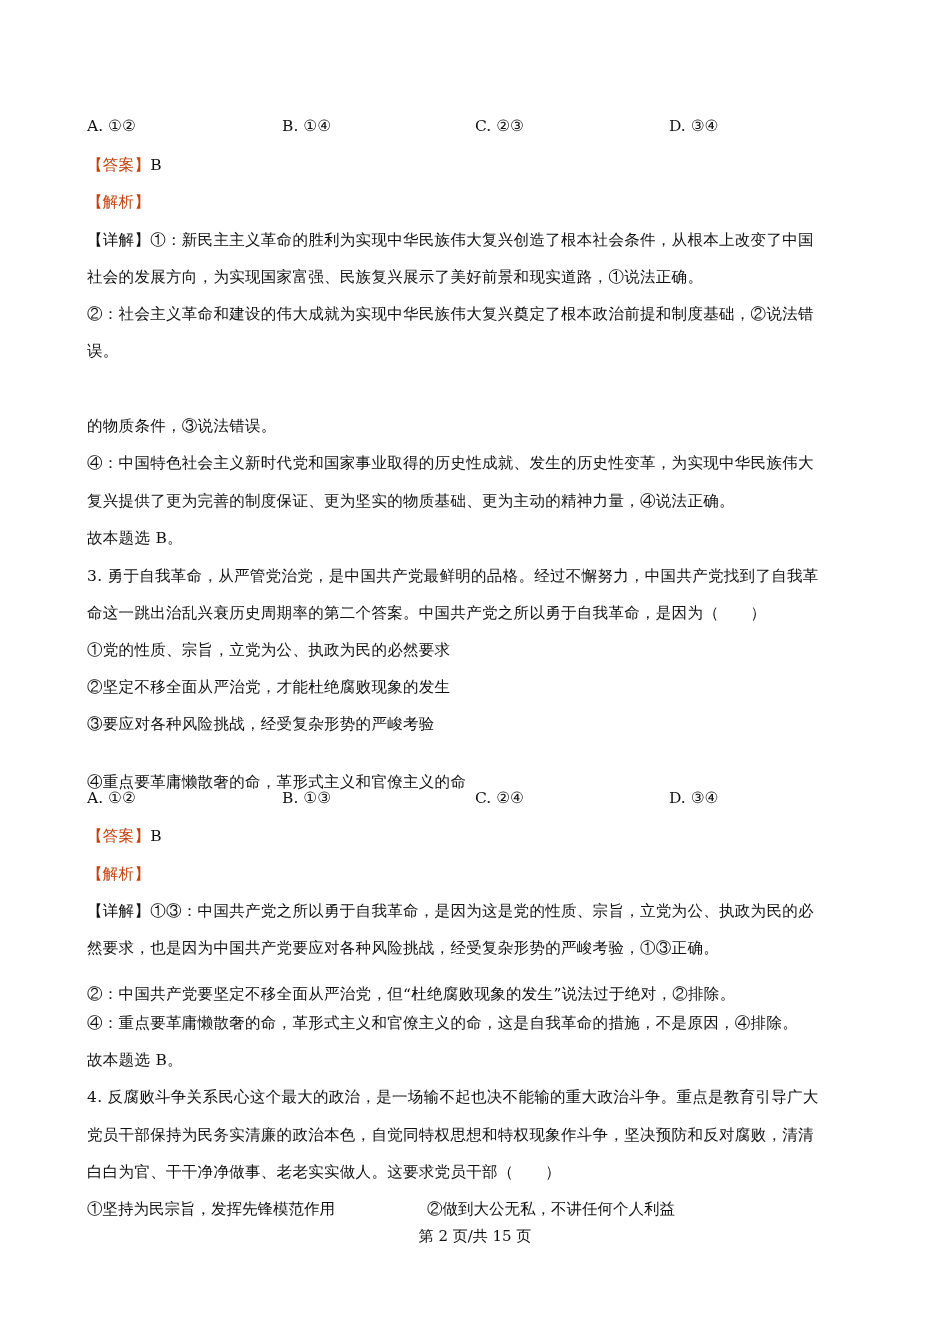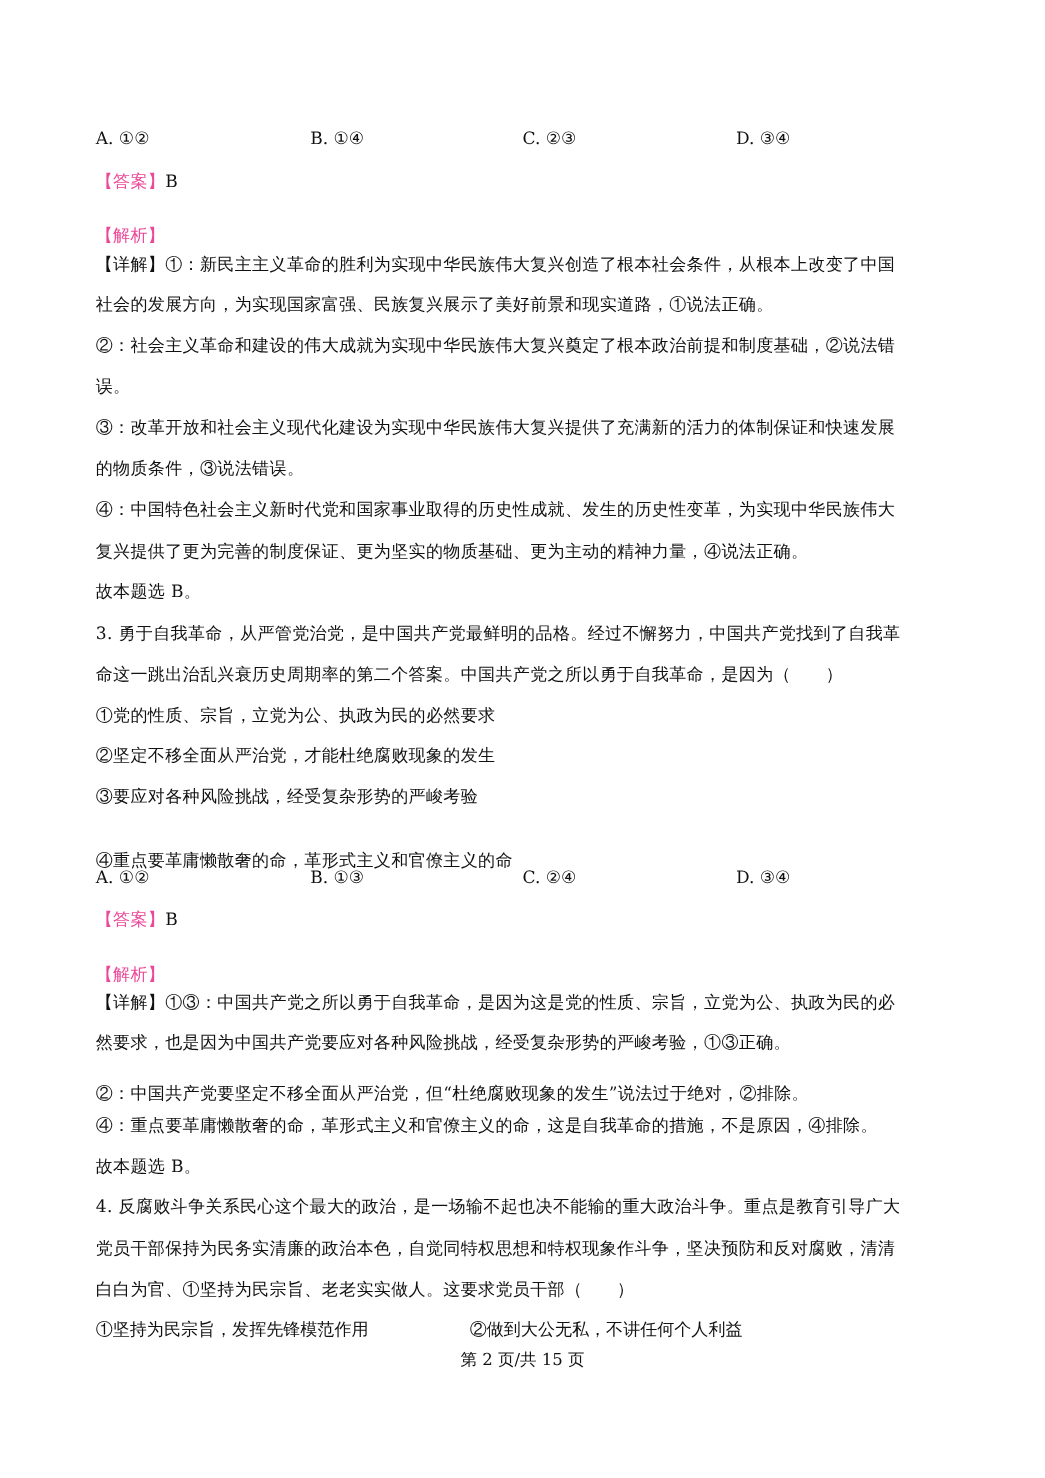--- a/index.html
+++ b/index.html
@@ -2,21 +2,21 @@
 <html><head>
 <meta charset="utf-8">
 <style>
   html, body { margin: 0; padding: 0; background: #ffffff; }
   body { width: 950px; height: 1344px; position: relative; overflow: hidden;
          font-family: "DejaVu Serif", "Liberation Serif", serif; color: #111; }
   .page { position: absolute; left: 0; top: 0; width: 950px; height: 1132px; }
   .line { position: absolute; left: 87px; font-size: 15.5px; white-space: nowrap; line-height: 20px; letter-spacing: 0.3px; }
   .opts { position: absolute; left: 87px; width: 800px; height: 20px; font-size: 15.5px; }
   .opt { position: absolute; top: 0; white-space: nowrap; }
-  .tag { color: #ec4899; margin-top: 12px; }
+  .tag { color: #c2410c; }
   .footer { position: absolute; left: 0; width: 950px; text-align: center; top: 1227px; font-size: 15px; }
 </style>
 </head>
 <body>
 
 <div class="page">
 
   <div class="opts" style="top:117px;">
     <span class="opt" style="left:0;">A. ①②</span>
     <span class="opt" style="left:195px;">B. ①④</span>
@@ -26,21 +26,20 @@
   <div class="line" style="top:155px;">
     <span class="tag">【答案】</span><span>B</span>
   </div>
   <div class="line tag" style="top:192px;">【解析】</div>
   <div class="line" style="top:230px;">
     <span>【详解】</span><span>①：新民主主义革命的胜利为实现中华民族伟大复兴创造了根本社会条件，从根本上改变了中国</span>
   </div>
   <div class="line" style="top:267px;">社会的发展方向，为实现国家富强、民族复兴展示了美好前景和现实道路，①说法正确。</div>
   <div class="line" style="top:304px;">②：社会主义革命和建设的伟大成就为实现中华民族伟大复兴奠定了根本政治前提和制度基础，②说法错</div>
   <div class="line" style="top:341px;">误。</div>
-  <div class="line" style="top:379px;">③：改革开放和社会主义现代化建设为实现中华民族伟大复兴提供了充满新的活力的体制保证和快速发展</div>
   <div class="line" style="top:416px;">的物质条件，③说法错误。</div>
   <div class="line" style="top:453px;">④：中国特色社会主义新时代党和国家事业取得的历史性成就、发生的历史性变革，为实现中华民族伟大</div>
   <div class="line" style="top:491px;">复兴提供了更为完善的制度保证、更为坚实的物质基础、更为主动的精神力量，④说法正确。</div>
   <div class="line" style="top:528px;">故本题选 B。</div>
 
   <div class="line" style="top:566px;">3. 勇于自我革命，从严管党治党，是中国共产党最鲜明的品格。经过不懈努力，中国共产党找到了自我革</div>
   <div class="line" style="top:603px;">命这一跳出治乱兴衰历史周期率的第二个答案。中国共产党之所以勇于自我革命，是因为（　　）</div>
   <div class="line" style="top:640px;">①党的性质、宗旨，立党为公、执政为民的必然要求</div>
   <div class="line" style="top:677px;">②坚定不移全面从严治党，才能杜绝腐败现象的发生</div>
   <div class="line" style="top:714px;">③要应对各种风险挑战，经受复杂形势的严峻考验</div>
@@ -58,20 +57,20 @@
   <div class="line" style="top:901px;">
     <span>【详解】</span><span>①③：中国共产党之所以勇于自我革命，是因为这是党的性质、宗旨，立党为公、执政为民的必</span>
   </div>
   <div class="line" style="top:938px;">然要求，也是因为中国共产党要应对各种风险挑战，经受复杂形势的严峻考验，①③正确。</div>
   <div class="line" style="top:984px;">②：中国共产党要坚定不移全面从严治党，但“杜绝腐败现象的发生”说法过于绝对，②排除。</div>
   <div class="line" style="top:1013px;">④：重点要革庸懒散奢的命，革形式主义和官僚主义的命，这是自我革命的措施，不是原因，④排除。</div>
   <div class="line" style="top:1050px;">故本题选 B。</div>
 
   <div class="line" style="top:1087px;">4. 反腐败斗争关系民心这个最大的政治，是一场输不起也决不能输的重大政治斗争。重点是教育引导广大</div>
   <div class="line" style="top:1125px;">党员干部保持为民务实清廉的政治本色，自觉同特权思想和特权现象作斗争，坚决预防和反对腐败，清清</div>
-  <div class="line" style="top:1162px;">白白为官、①坚持为民宗旨、老老实实做人。这要求党员干部（　　）</div>
+  <div class="line" style="top:1162px;">白白为官、干干净净做事、老老实实做人。这要求党员干部（　　）</div>
   <div class="opts" style="top:1199px;">
     <span class="opt" style="left:0;font-family:Liberation Mono, monospace;">①坚持为民宗旨，发挥先锋模范作用</span>
     <span class="opt" style="left:340px;">②做到大公无私，不讲任何个人利益</span>
   </div>
 
   <div class="footer">第 2 页/共 15 页</div>
 </div>
 
 </body></html>

